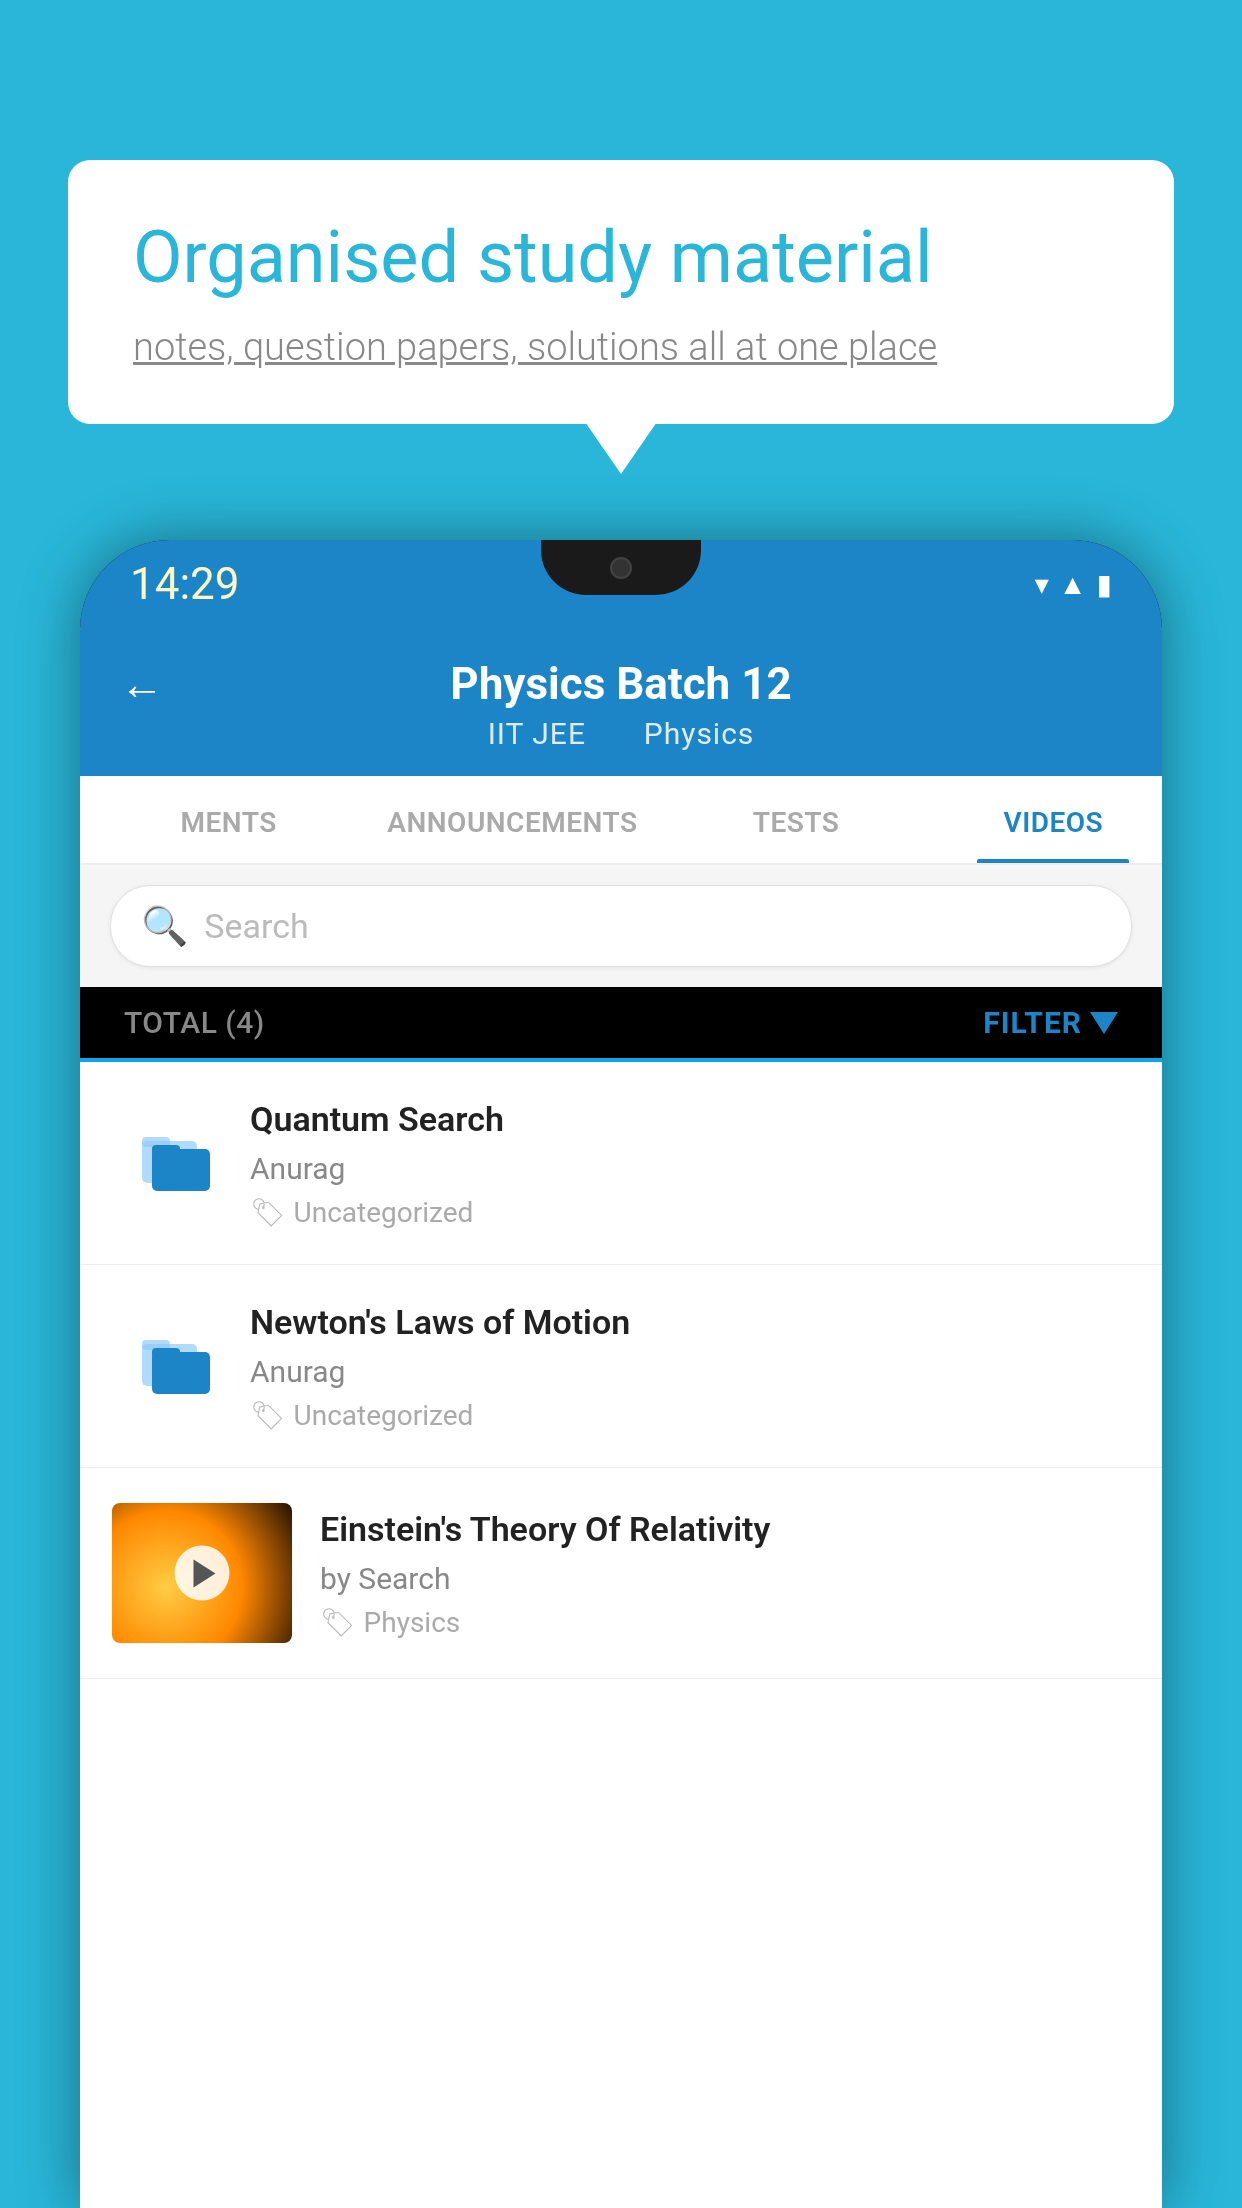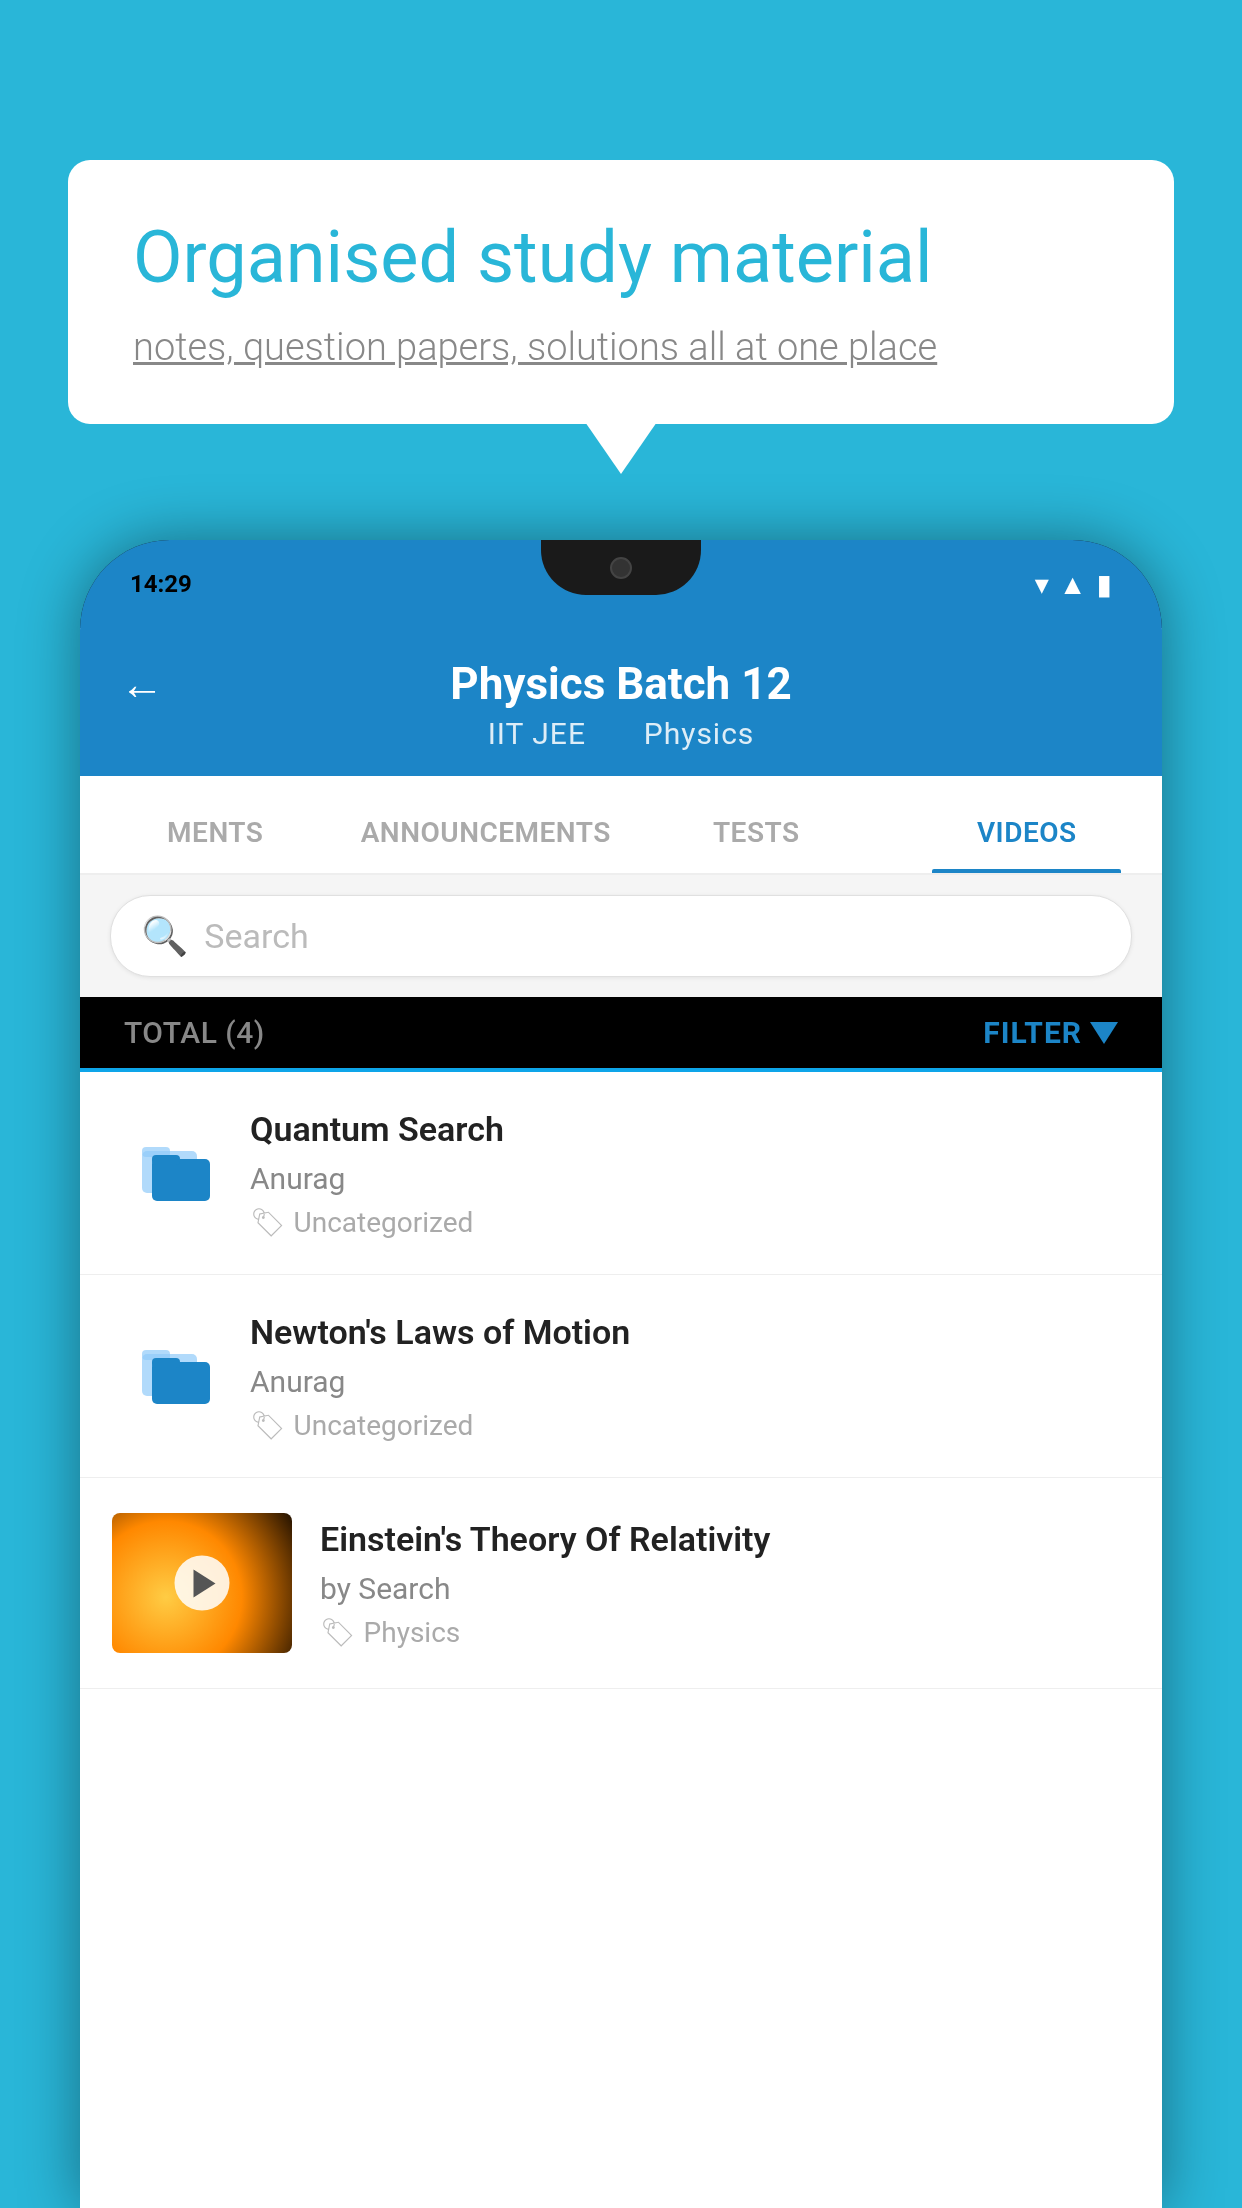--- a/index.html
+++ b/index.html
@@ -74,23 +74,23 @@
       background: #1c85c7;
       height: 88px;
       display: flex;
       align-items: center;
       justify-content: space-between;
       padding: 0 50px;
       position: relative;
     }
 
     .phone-top-bar .time {
-      color: #000000;
-      font-size: 24px;
-      font-weight: 700;
+      color: #fef9c3;
+      font-size: 44px;
+      font-weight: 400;
     }
 
     .phone-top-bar .notch {
       position: absolute;
       top: 0;
       left: 50%;
       transform: translateX(-50%);
       width: 160px;
       height: 55px;
       background: #1a1a1a;
@@ -178,27 +178,28 @@
     .tabs {
       background: white;
       display: flex;
       border-bottom: 2px solid #eee;
       overflow: hidden;
     }
 
     .tab {
       flex: 1;
       text-align: center;
-      padding: 40px 10px 24px;
+      padding: 30px 10px 24px;
       font-size: 28px;
       font-weight: 600;
       color: #aaa;
       letter-spacing: 0.5px;
       cursor: pointer;
       position: relative;
+      margin-left: 40px;
     }
 
     .tab.active {
       color: #1c85c7;
     }
 
     .tab.active::after {
       content: '';
       position: absolute;
       bottom: 0;

